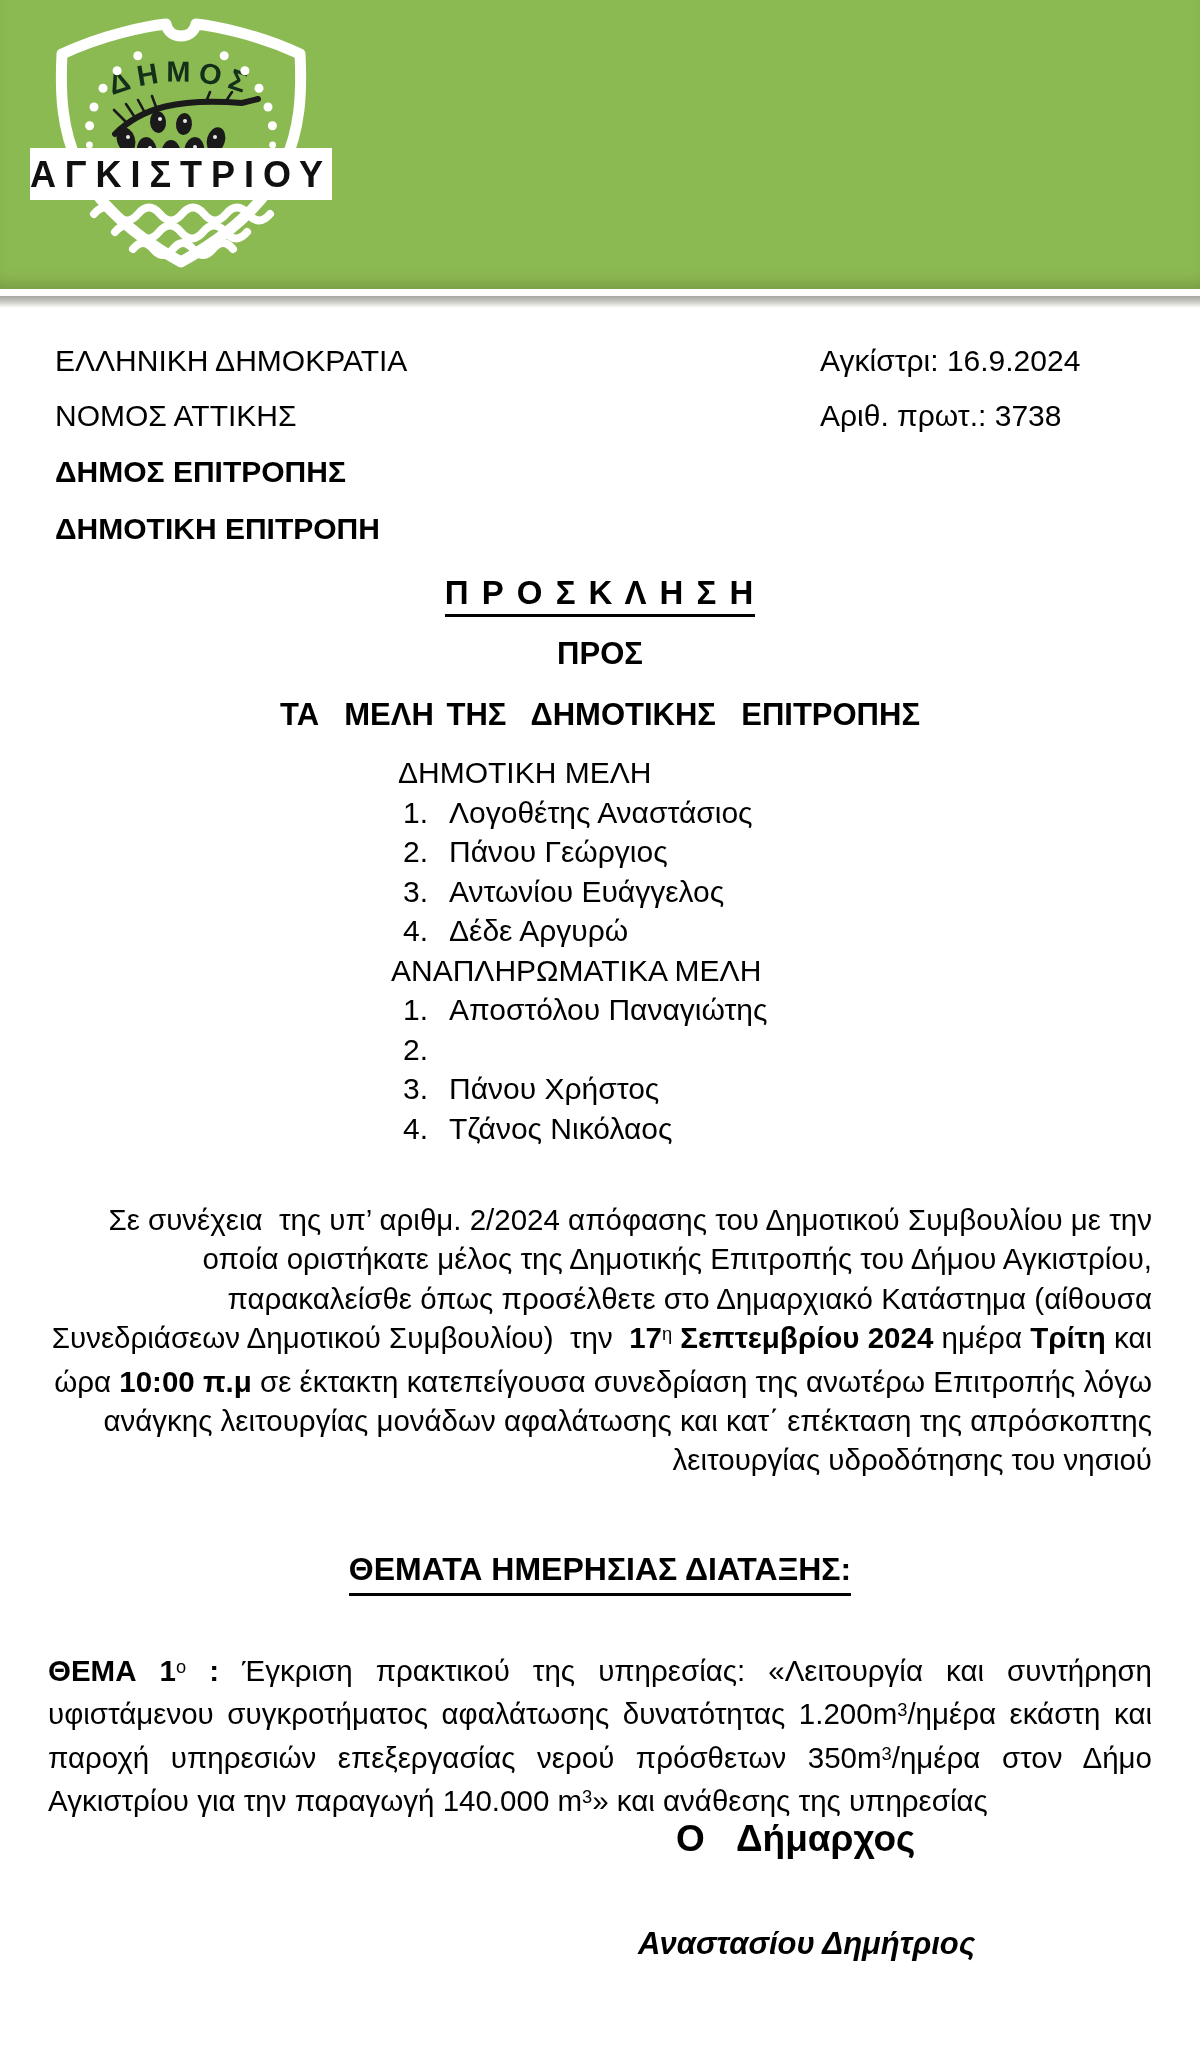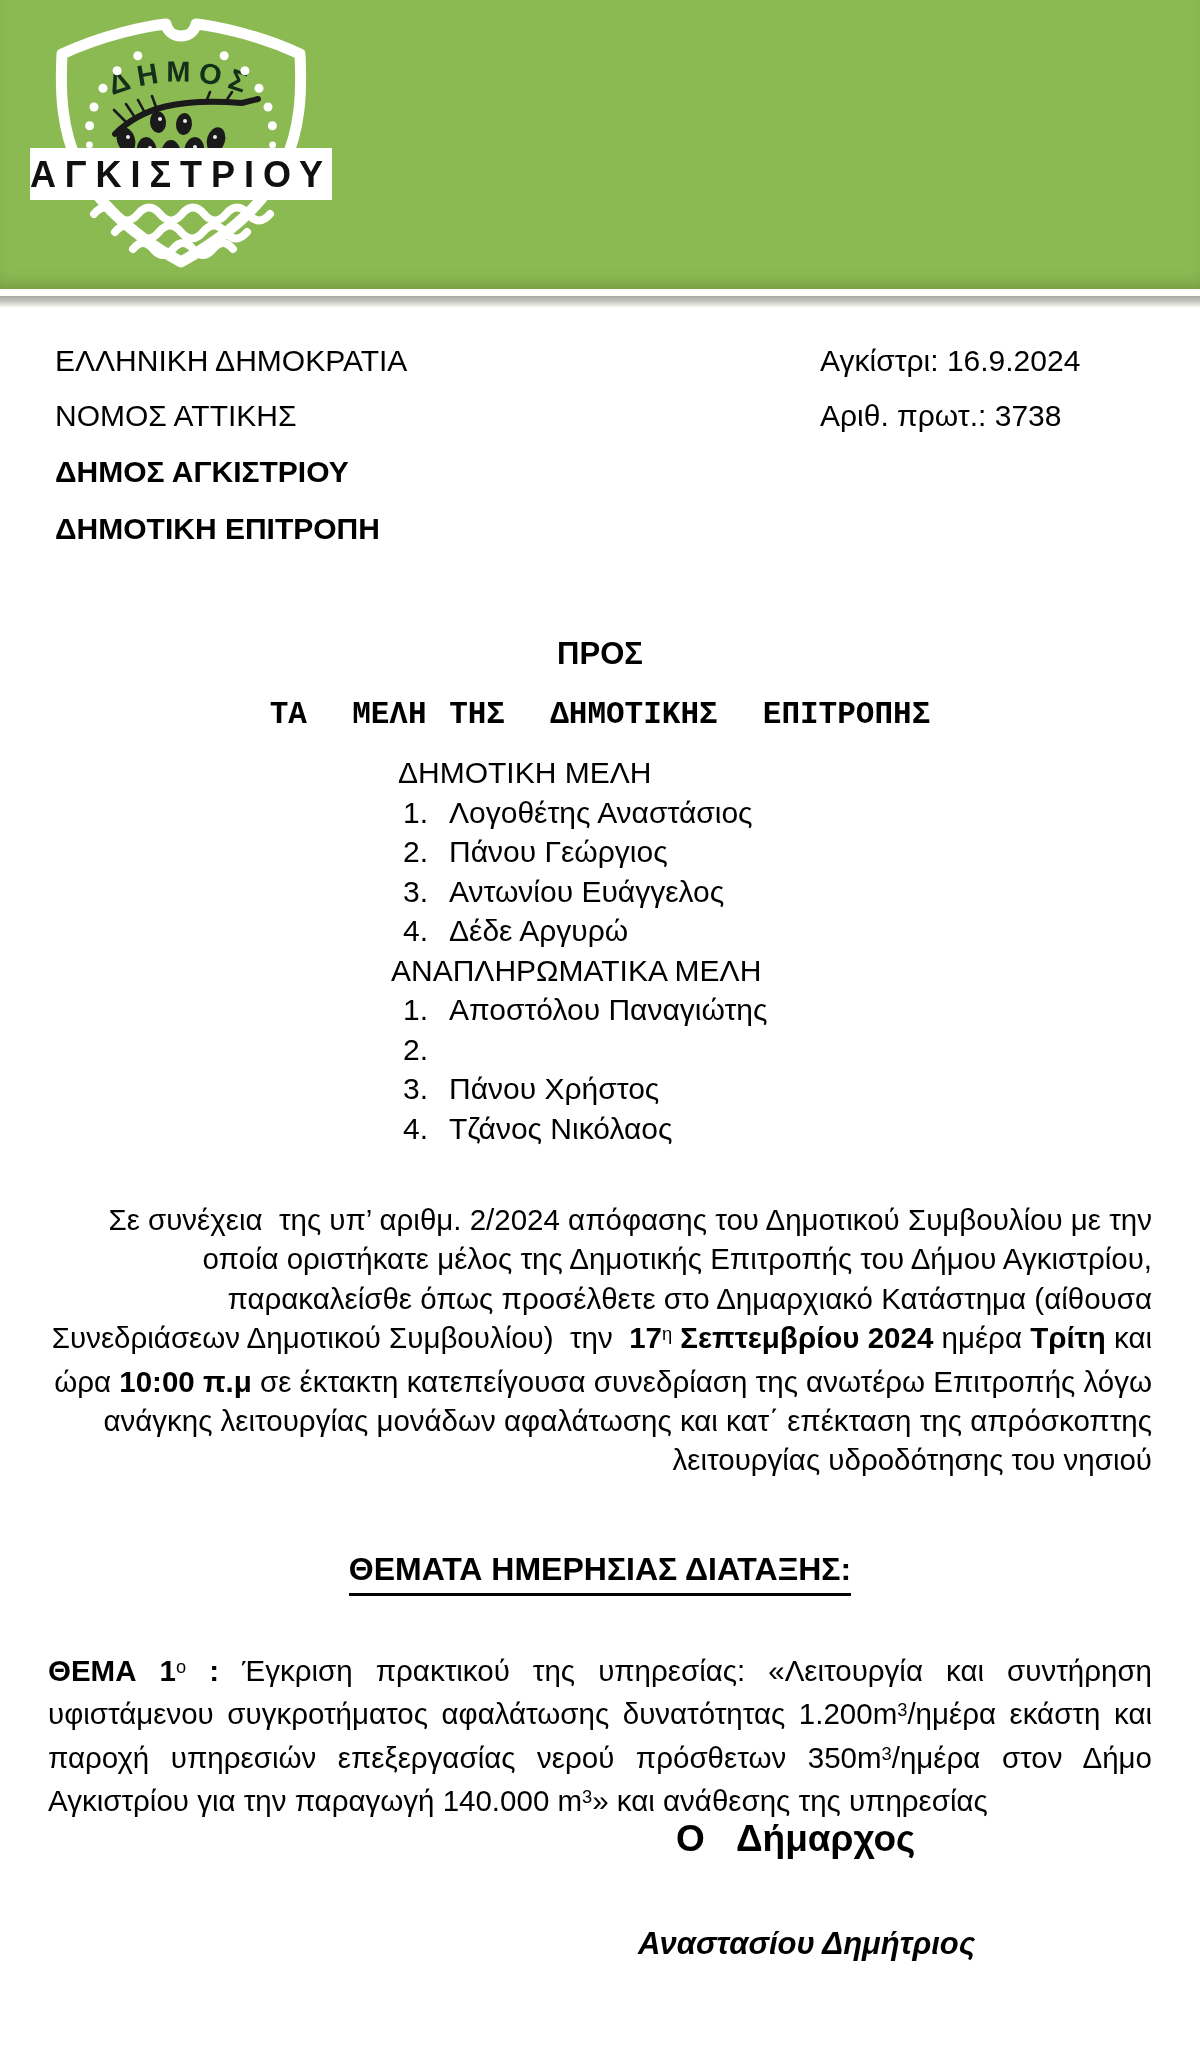--- a/index.html
+++ b/index.html
@@ -22,21 +22,21 @@
   .hrow{position:absolute;font-size:30px;line-height:34px;white-space:nowrap;}
   .hleft{left:55px;}
   .hright{left:820px;}
   .r1{top:344px;} .r2{top:399px;} .r3{top:455px;} .r4{top:512px;}
   .bold{font-weight:bold;}
   
   .center{position:absolute;left:0;width:100%;text-align:center;white-space:nowrap;}
   .title{top:574px;font-size:33px;font-weight:bold;}
   .title .underlined{border-bottom:3px solid #000;padding-bottom:3px;letter-spacing:2px;}
   .pros{top:636px;font-size:31px;font-weight:bold;}
-  .recipients{top:697px;font-size:31px;font-weight:bold;word-spacing:4px;font-family:Liberation Mono, monospace;}
+  .recipients{top:697px;font-size:31px;font-weight:bold;word-spacing:4px;}
   
   .members{position:absolute;top:753px;left:391px;font-size:30px;line-height:39.5px;}
   .m-heading{white-space:nowrap;}
   .m-heading.indent{padding-left:7px;}
   .m-row{display:flex;white-space:nowrap;padding-left:12px;}
   .m-num{width:46px;flex:0 0 46px;}
   
   .para{
     position:absolute;top:1200px;left:48px;width:1104px;
     font-size:29.5px;line-height:39.4px;text-align:right;
@@ -125,23 +125,26 @@
         <path d="M 103 245 q 10 -12 20 0 t 20 0 t 20 0 t 20 0 t 20 0"></path>
       </g>
     </svg>
   </header>
   <div class="banner-shadow"></div>
 
   <div class="hrow hleft r1">ΕΛΛΗΝΙΚΗ ΔΗΜΟΚΡΑΤΙΑ</div>
   <div class="hrow hright r1">Αγκίστρι: 16.9.2024</div>
   <div class="hrow hleft r2">ΝΟΜΟΣ ΑΤΤΙΚΗΣ</div>
   <div class="hrow hright r2">Αριθ. πρωτ.: 3738</div>
-  <div class="hrow hleft r3 bold">ΔΗΜΟΣ ΑΓΚΙΣΤΡΙΟΥ</div>
+  <div class="hrow hleft r3 bold">ΔΗΜΟΣ ΕΠΙΤΡΟΠΗΣ</div>
   <div class="hrow hleft r4 bold">ΔΗΜΟΤΙΚΗ ΕΠΙΤΡΟΠΗ</div>
 
+  <div class="center title">
+    <span class="underlined">Π Ρ Ο Σ Κ Λ Η Σ Η</span>
+  </div>
   <div class="center pros">ΠΡΟΣ</div>
   <div class="center recipients">ΤΑ&nbsp; ΜΕΛΗ ΤΗΣ&nbsp; ΔΗΜΟΤΙΚΗΣ&nbsp; ΕΠΙΤΡΟΠΗΣ</div>
 
   <div class="members">
     <div class="m-heading indent">ΔΗΜΟΤΙΚΗ ΜΕΛΗ</div>
     <div>
         <div class="m-row">
           <span class="m-num">1.</span>
           <span>Λογοθέτης Αναστάσιος</span>
         </div>

